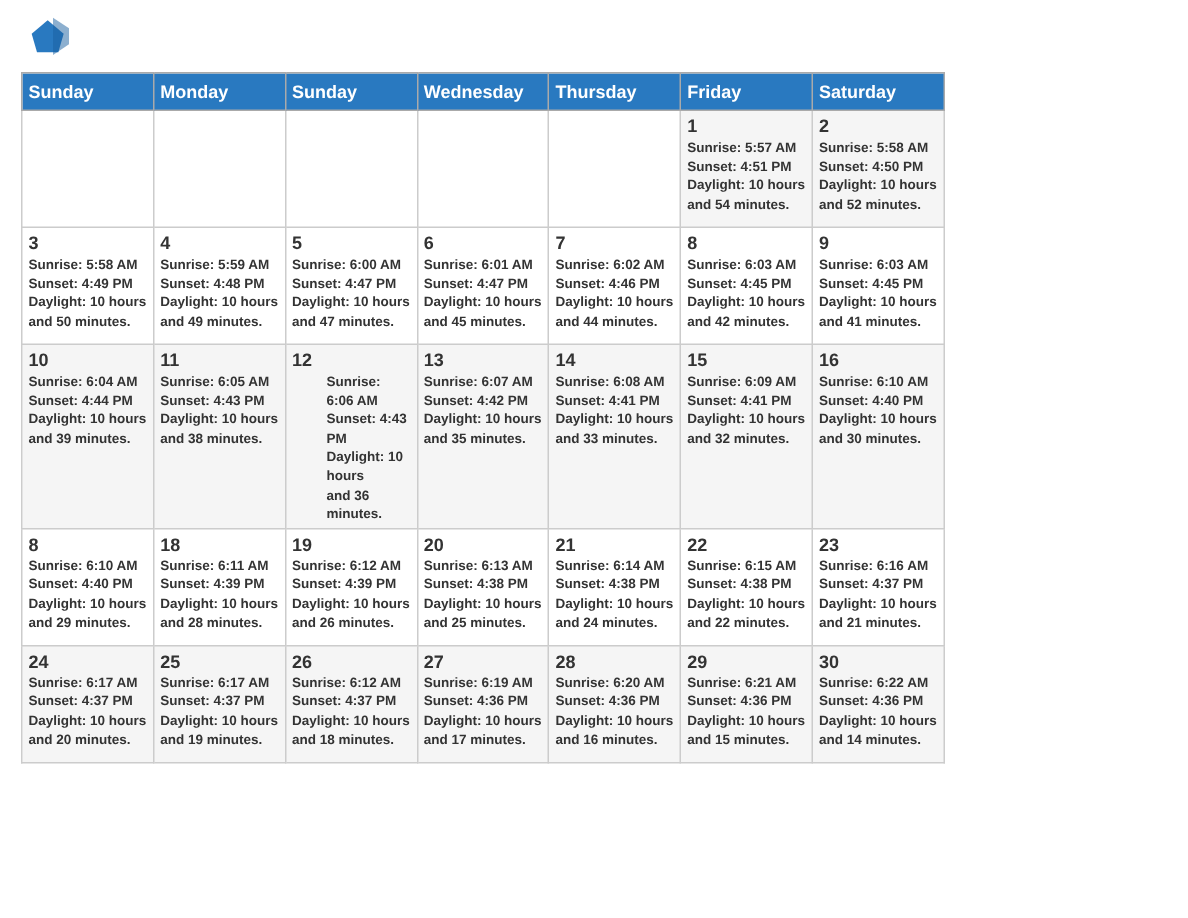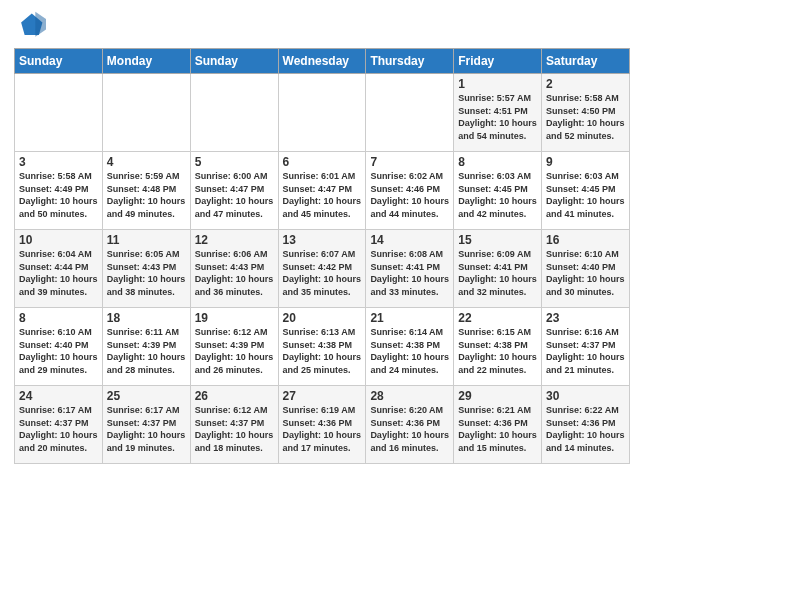--- a/index.html
+++ b/index.html
@@ -208,21 +208,21 @@
           </td>
           <td>
             <span class="day-num">11</span>
             <div class="day-detail" style="white-space: pre-line;">Sunrise: 6:05 AM
 Sunset: 4:43 PM
 Daylight: 10 hours
 and 38 minutes.</div>
           </td>
           <td>
             <span class="day-num">12</span>
-            <div class="day-detail" style="white-space: pre-line;">Sunrise: 6:06 AM
+            <div class="day-detail" style="white-space: pre-line; margin-left: 23px;">Sunrise: 6:06 AM
 Sunset: 4:43 PM
 Daylight: 10 hours
 and 36 minutes.</div>
           </td>
           <td>
             <span class="day-num">13</span>
             <div class="day-detail" style="white-space: pre-line;">Sunrise: 6:07 AM
 Sunset: 4:42 PM
 Daylight: 10 hours
 and 35 minutes.</div>

